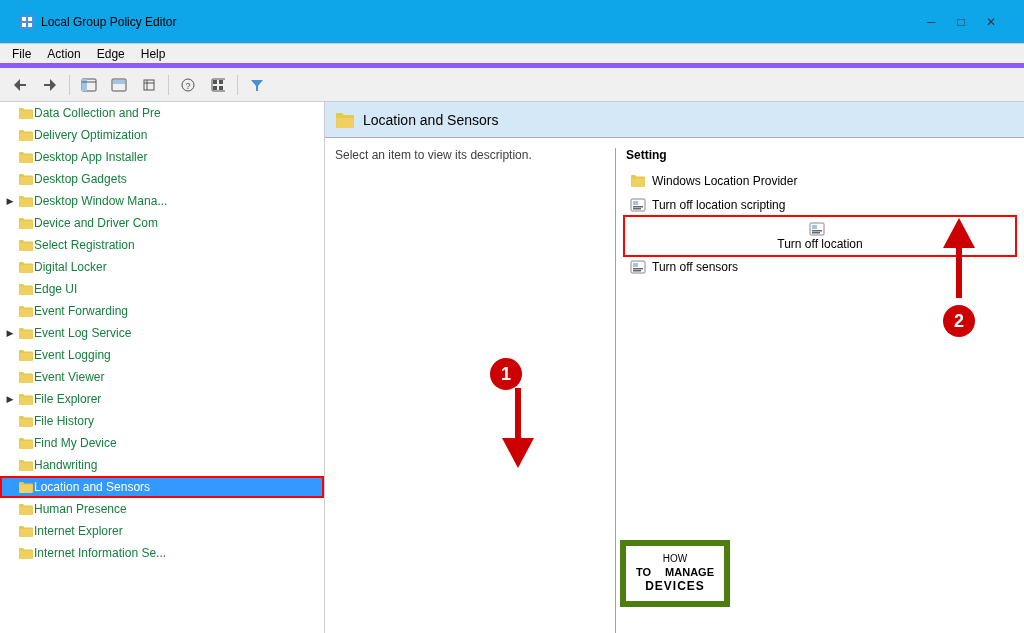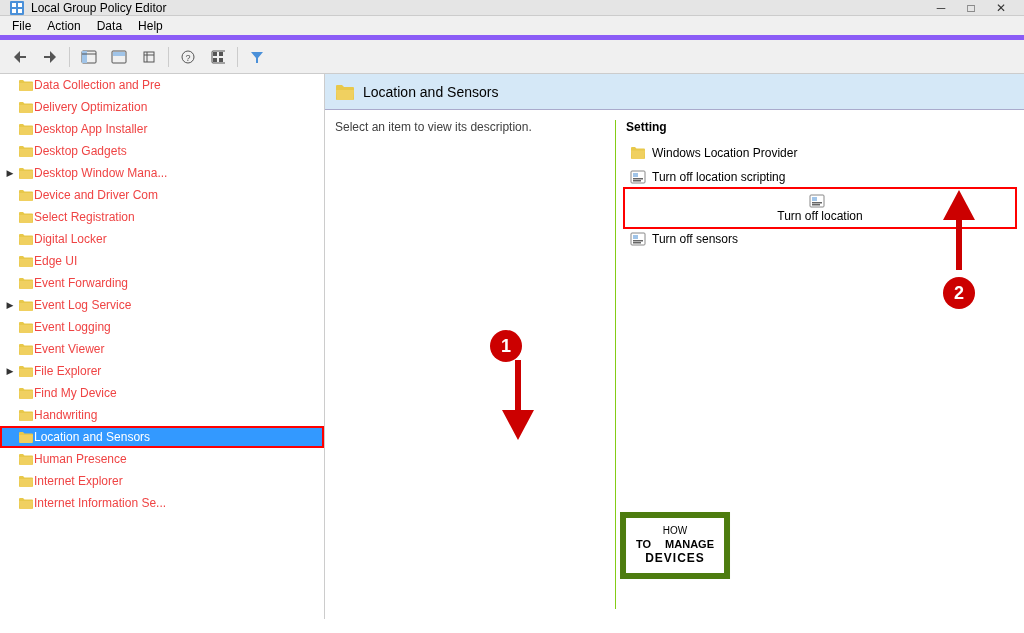--- a/index.html
+++ b/index.html
@@ -7,26 +7,26 @@
       font-family: 'Segoe UI', Tahoma, Geneva, Verdana, sans-serif;
       font-size: 12px;
       background: #fff;
       width: 1024px;
       height: 633px;
       overflow: hidden;
     }
 
     
     .title-bar {
-      background: #e5e5e5;
+      background: #0ea5e9;
       border-bottom: 1px solid #ccc;
       display: flex;
       align-items: center;
-      padding: 4px 9px;
-      height: 16px;
+      padding: 4px 19px;
+      height: 44px;
     }
     .title-bar-icon {
       width: 16px;
       height: 16px;
       margin-right: 6px;
     }
     .title-bar-text {
       flex: 1;
       font-size: 12px;
       color: #000;
@@ -122,21 +122,21 @@
       height: 12px;
       display: inline-flex;
       align-items: center;
       justify-content: center;
       font-size: 9px;
       color: #666;
       margin-right: 2px;
     }
     .tree-arrow.empty { visibility: hidden; }
     .item-label {
-      color: #ef4444;
+      color: #15803d;
       font-size: 12px;
     }
 
     
     .sidebar::-webkit-scrollbar { width: 12px; }
     .sidebar::-webkit-scrollbar-track { background: #f5f5f5; }
     .sidebar::-webkit-scrollbar-thumb { background: #c0c0c0; border: 1px solid #a0a0a0; }
 
     
     .content-panel {
@@ -253,21 +253,21 @@
   <div class="title-bar-controls">
     <button class="title-bar-btn">─</button>
     <button class="title-bar-btn">□</button>
     <button class="title-bar-btn close">✕</button>
   </div>
 </div>
 
 <div class="menu-bar">
   <span class="menu-item">File</span>
   <span class="menu-item">Action</span>
-  <span class="menu-item">Data</span>
+  <span class="menu-item">Edge</span>
   <span class="menu-item">Help</span>
 </div>
 
 <div class="toolbar">
   <button class="toolbar-btn">
     <svg width="14" height="14" viewBox="0 0 14 14">
         <polygon points="7,1 1,7 7,13" fill="#555"></polygon>
         <rect x="5" y="6" width="8" height="2" fill="#555"></rect>
       </svg>
   </button>
@@ -445,20 +445,28 @@
 
     <div class="tree-item">
       <span class="tree-arrow" style="visibility:visible; color:#333">▶</span>
       <svg class="folder-svg" width="16" height="14" viewBox="0 0 16 14">
           <path d="M1 3 Q1 2 2 2 L5 2 L6.5 3.5 L14 3.5 Q15 3.5 15 4.5 L15 12 Q15 13 14 13 L2 13 Q1 13 1 12 Z" fill="#e8c84a"></path>
           <path d="M1 5 L15 5 L14 13 L2 13 Z" fill="#f0d060"></path>
         </svg>
       <span class="item-label">File Explorer</span>
     </div>
 
+    <div class="tree-item">
+      <span class="tree-arrow empty">▶</span>
+      <svg class="folder-svg" width="16" height="14" viewBox="0 0 16 14">
+          <path d="M1 3 Q1 2 2 2 L5 2 L6.5 3.5 L14 3.5 Q15 3.5 15 4.5 L15 12 Q15 13 14 13 L2 13 Q1 13 1 12 Z" fill="#e8c84a"></path>
+          <path d="M1 5 L15 5 L14 13 L2 13 Z" fill="#f0d060"></path>
+        </svg>
+      <span class="item-label">File History</span>
+    </div>
 
     <div class="tree-item">
       <span class="tree-arrow empty">▶</span>
       <svg class="folder-svg" width="16" height="14" viewBox="0 0 16 14">
           <path d="M1 3 Q1 2 2 2 L5 2 L6.5 3.5 L14 3.5 Q15 3.5 15 4.5 L15 12 Q15 13 14 13 L2 13 Q1 13 1 12 Z" fill="#e8c84a"></path>
           <path d="M1 5 L15 5 L14 13 L2 13 Z" fill="#f0d060"></path>
         </svg>
       <span class="item-label">Find My Device</span>
     </div>
 

